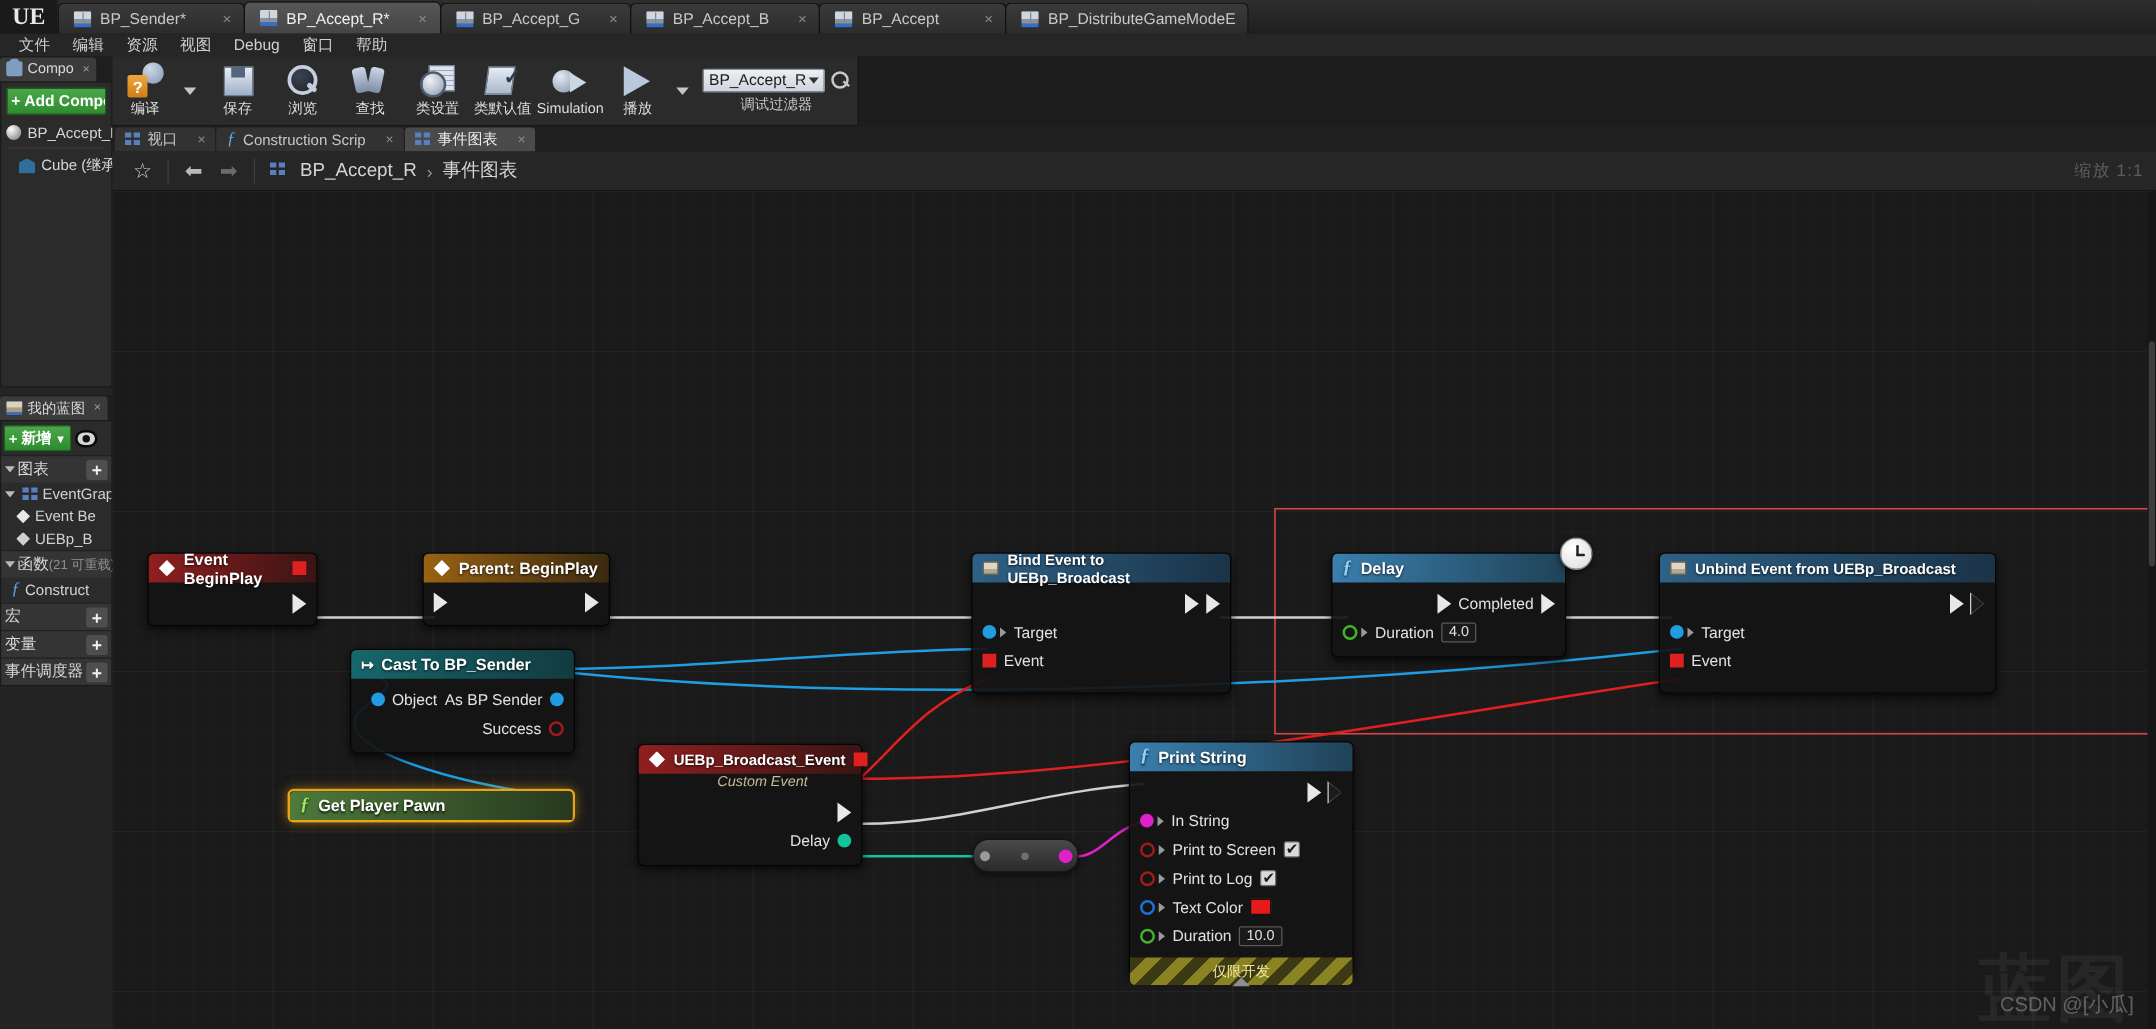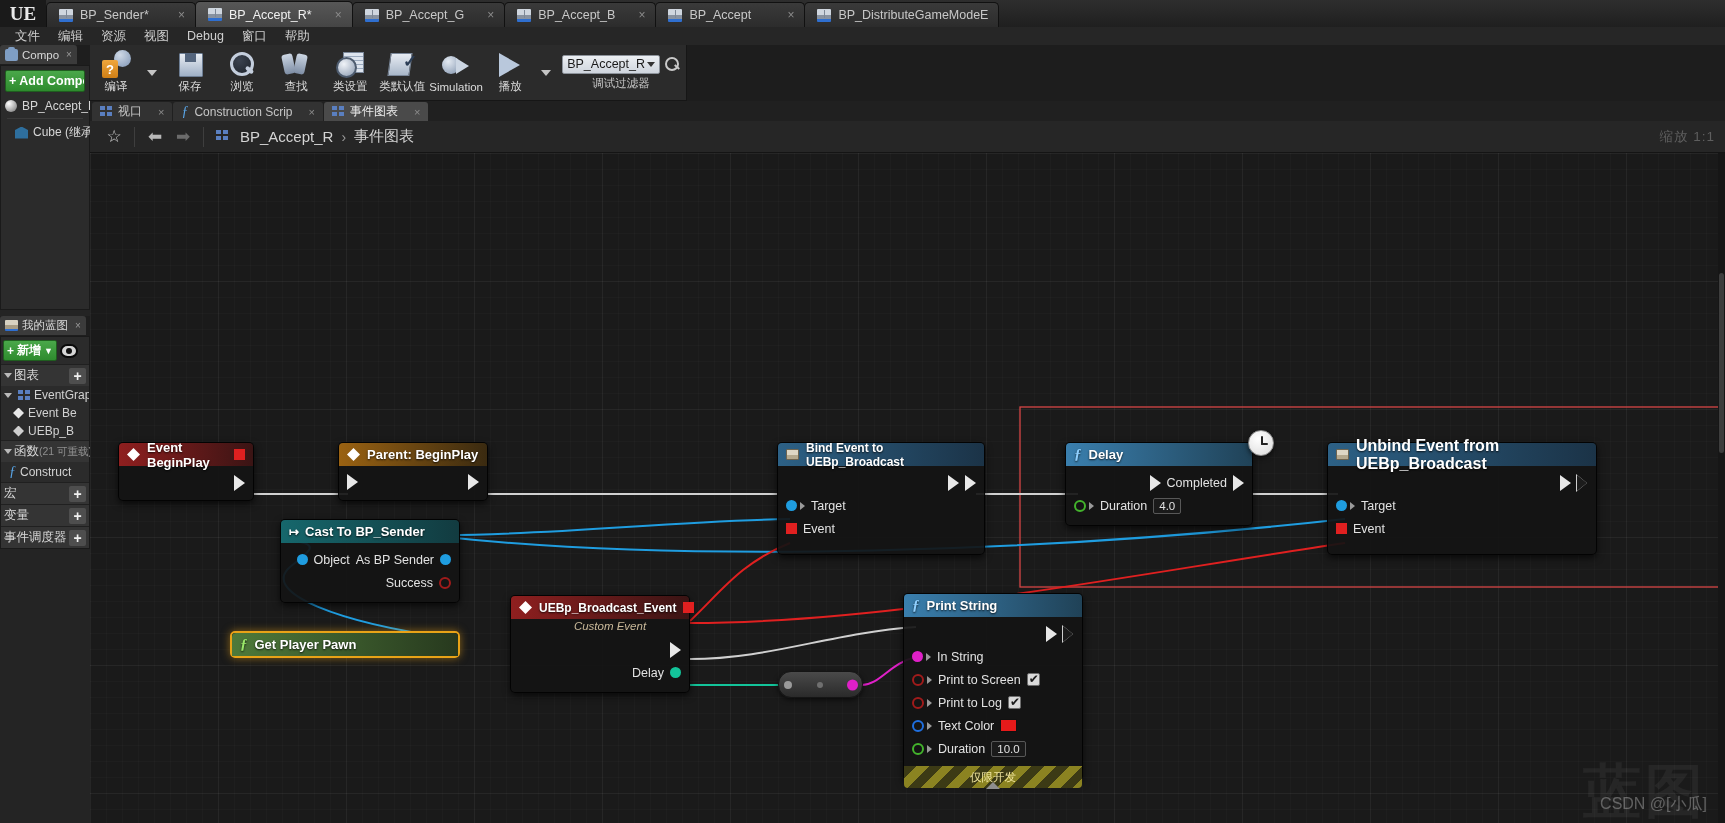--- a/index.html
+++ b/index.html
@@ -51,21 +51,21 @@
   
   .menubar {
     position:absolute; left:0; top:27px; width:1725px; height:18px;
     background:#262626; display:flex; align-items:center; gap:0px; padding-left:6px;
     font-size:12.5px; color:#cfcfcf;
   }
   .menubar .mi { padding: 0 9px; line-height:18px; }
 
   
   .leftcol { position:absolute; left:0; top:45px; width:90px; height:778px; background:#242424; }
-  .panel-tabrow { display:flex; height:20px; background:#1e1e1e; align-items:flex-start; }
+  .panel-tabrow { display:flex; height:20px; background:#1e1e1e; align-items:center; }
   .panel-tab {
     display:flex; align-items:center; gap:4px; height:19px;
     padding:0 5px; background:#3b3b3b; font-size:11.5px; color:#d8d8d8;
     border-top-left-radius:3px; border-top-right-radius:3px; white-space:nowrap; overflow:hidden;
   }
   .panel-tab .px { margin-left:3px; color:#9a9a9a; font-size:10px; }
   .cog-ico {
     width:13px; height:12px; position:relative; flex:0 0 auto;
     background:#7f9ec4; border-radius:2px;
   }
@@ -693,21 +693,21 @@
             <span>Duration</span>
             <span class="valbox">4.0</span>
           </div>
         </div>
       </div>
       <div class="clockbadge" style="left:1158px; top:277px;"></div>
 
       <div class="node" style="left:1237px; top:289px; width:270px;">
         <div class="nhead blue">
           <span class="bind-ico"></span>
-          <span style="font-size:16px;">Unbind Event from UEBp_Broadcast</span>
+          <span style="font-size:12px;">Unbind Event from UEBp_Broadcast</span>
         </div>
         <div class="nbody" style="padding-bottom:14px;">
           <div class="prow split">
             <span class="exec"></span>
             <span class="exec-outline"></span>
           </div>
           <div class="prow">
             <span class="dot blue"></span>
             <span class="pin-arrow"></span>
             <span>Target</span>

